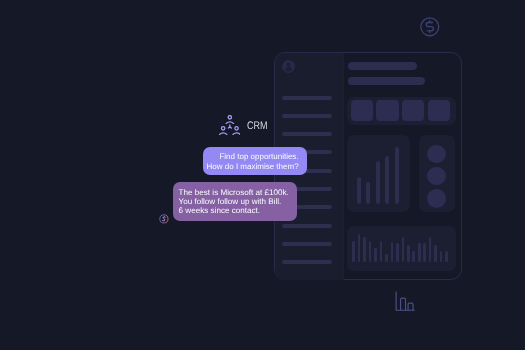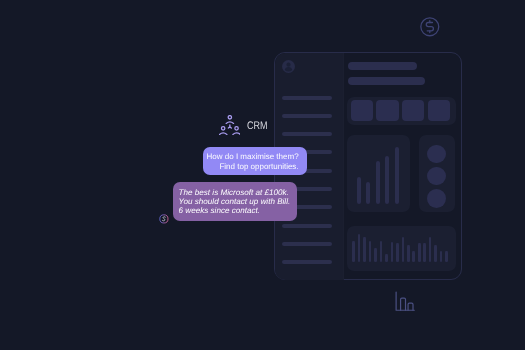--- a/index.html
+++ b/index.html
@@ -30,21 +30,21 @@
   .crmlabel{position:absolute;left:246.6px;top:120.4px;font-size:11px;color:#d9dae1;
             transform:scaleX(0.82) translateZ(0);transform-origin:left center;}
 
   .bub1{position:absolute;left:202.8px;top:147.1px;width:103.8px;height:28.4px;
         background:#9289f5;border-radius:7px;box-sizing:border-box;
         text-align:right;padding:5.0px 8px 0 0;}
   .bub1 .ln{font-size:8px;line-height:9.7px;color:#fdfdff;white-space:nowrap;transform:translateZ(0);}
 
   .bub2{position:absolute;left:173.1px;top:182.4px;width:124.2px;height:38.4px;
         background:#8561a4;border-radius:7px;box-sizing:border-box;
-        text-align:left;padding:5.4px 0 0 5.5px;font-style:italic;}
+        text-align:left;padding:5.4px 0 0 5.5px;}
   .bub2 .ln{font-size:8.1px;line-height:9.2px;color:#fdfdff;white-space:nowrap;transform:translateZ(0);}
 
   .slogo{position:absolute;left:159.1px;top:210.8px;width:9.8px;height:9.8px;}
 
   .dollar{position:absolute;left:420.2px;top:17.2px;}
   .chartico{position:absolute;left:395.2px;top:291.2px;}
 </style>
 </head>
 <body>
 
@@ -132,27 +132,27 @@
       <circle cx="41.5" cy="133.5" r="17.0"></circle>
       <path d="M4.8 194.2a58.4 58.4 0 0 1 74.4 0"></path>
 
       <circle cx="175.5" cy="133.5" r="17.0"></circle>
       <path d="M138.8 194.2a58.4 58.4 0 0 1 74.4 0"></path>
     </svg>
   </div>
   <div class="crmlabel">CRM</div>
 
   <div class="bub1">
+    <div class="ln">Find top opportunities.</div>
     <div class="ln">How do I maximise them?</div>
-    <div class="ln">Find top opportunities.</div>
   </div>
 
   <div class="bub2">
     <div class="ln">The best is Microsoft at £100k.</div>
-    <div class="ln">You should contact up with Bill.</div>
+    <div class="ln">You follow follow up with Bill.</div>
     <div class="ln">6 weeks since contact.</div>
   </div>
 
   <div class="slogo">
     <svg width="9.8" height="9.8" viewBox="0 0 98 98">
       <defs>
         <linearGradient id="ring" x1="0" y1="0.45" x2="1" y2="0.55">
           <stop offset="0" stop-color="#6166cd"></stop>
           <stop offset="0.5" stop-color="#9063b7"></stop>
           <stop offset="1" stop-color="#cf6393"></stop>

